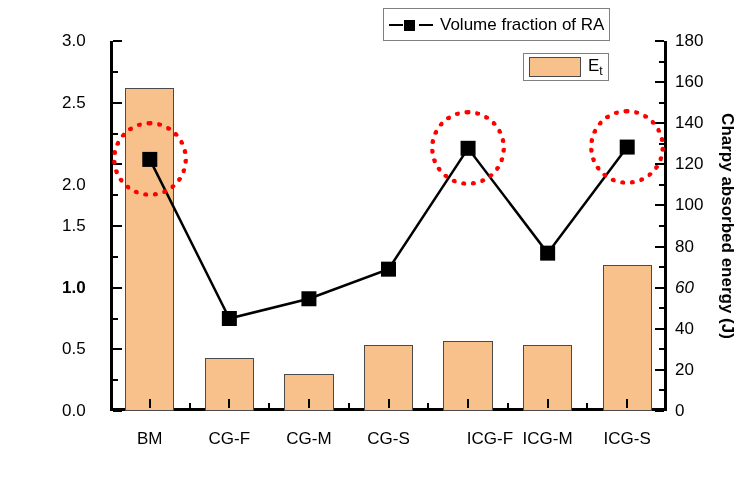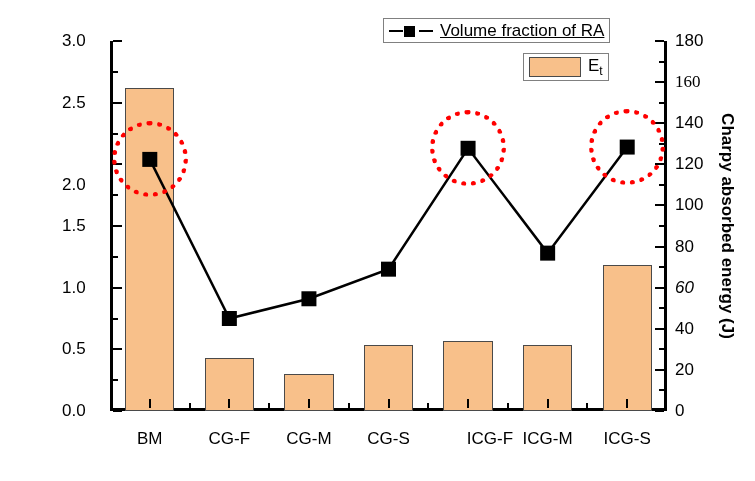--- a/index.html
+++ b/index.html
@@ -108,21 +108,21 @@
   
   .legend-box {
     position: absolute;
     background: #ffffff;
     border: 1px solid #808080;
     box-sizing: border-box;
     display: flex;
     align-items: center;
     padding: 1px 5px;
   }
-  #legend-line { left: 383px; top: 18px; height: 25px; text-decoration: underline; }
+  #legend-line { left: 383px; top: 8px; height: 33px; }
   #legend-bar  { left: 523px; top: 53px; height: 28px; }
   .legend-text {
     font-size: 17px;
     color: #000000;
     white-space: nowrap;
     margin-left: 7px;
     font-family: "Liberation Sans", sans-serif;
   }
   .legend-line-sym {
     position: relative;
@@ -242,34 +242,34 @@
     <div id="annot-layer">
         <div class="annot-circle" style="width: 76px; height: 76px; left: 39.7857px; top: 118.4px; border-color: rgb(255, 0, 0);"></div>
         <div class="annot-circle" style="width: 76px; height: 76px; left: 358.071px; top: 107.3px; border-color: rgb(255, 0, 0);"></div>
         <div class="annot-circle" style="width: 76px; height: 76px; left: 517.214px; top: 106.067px; border-color: rgb(255, 0, 0);"></div>
       </div>
   </div>
 
   <div id="labels-layer">
       <div class="tlabel tlabel-left" style="left: 62px; top: 411px;">0.0</div>
       <div class="tlabel tlabel-left" style="left: 62px; top: 349.333px;">0.5</div>
-      <div class="tlabel tlabel-left" style="left: 62px; top: 287.667px;">1.0</div>
+      <div class="tlabel tlabel-left" style="left: 62px; top: 287.667px; font-weight: bold;">1.0</div>
       <div class="tlabel tlabel-left" style="left: 62px; top: 226px;">1.5</div>
       <div class="tlabel tlabel-left" style="left: 62px; top: 164.333px; margin-top: 21px;">2.0</div>
       <div class="tlabel tlabel-left" style="left: 62px; top: 102.667px;">2.5</div>
       <div class="tlabel tlabel-left" style="left: 62px; top: 41px;">3.0</div>
       <div class="tlabel tlabel-right" style="left: 675px; top: 411px;">0</div>
       <div class="tlabel tlabel-right" style="left: 675px; top: 369.889px;">20</div>
       <div class="tlabel tlabel-right" style="left: 675px; top: 328.778px;">40</div>
       <div class="tlabel tlabel-right" style="left: 675px; top: 287.667px; font-style: italic;">60</div>
       <div class="tlabel tlabel-right" style="left: 675px; top: 246.556px;">80</div>
       <div class="tlabel tlabel-right" style="left: 675px; top: 205.444px;">100</div>
       <div class="tlabel tlabel-right" style="left: 675px; top: 164.333px;">120</div>
       <div class="tlabel tlabel-right" style="left: 675px; top: 123.222px;">140</div>
-      <div class="tlabel tlabel-right" style="left: 675px; top: 82.1111px; font-family: Liberation Serif, serif;">160</div>
+      <div class="tlabel tlabel-right" style="left: 675px; top: 82.1111px;">160</div>
       <div class="tlabel tlabel-right" style="left: 675px; top: 41px;">180</div>
       <div class="tlabel tlabel-x" style="left: 149.786px; top: 429px;">BM</div>
       <div class="tlabel tlabel-x" style="left: 229.357px; top: 429px;">CG-F</div>
       <div class="tlabel tlabel-x" style="left: 308.929px; top: 429px; text-align: center;">CG-M</div>
       <div class="tlabel tlabel-x" style="left: 388.5px; top: 429px;">CG-S</div>
       <div class="tlabel tlabel-x" style="left: 490px; top: 429px;">ICG-F</div>
       <div class="tlabel tlabel-x" style="left: 547.643px; top: 429px;">ICG-M</div>
       <div class="tlabel tlabel-x" style="left: 627.214px; top: 429px;">ICG-S</div>
     </div>
 

